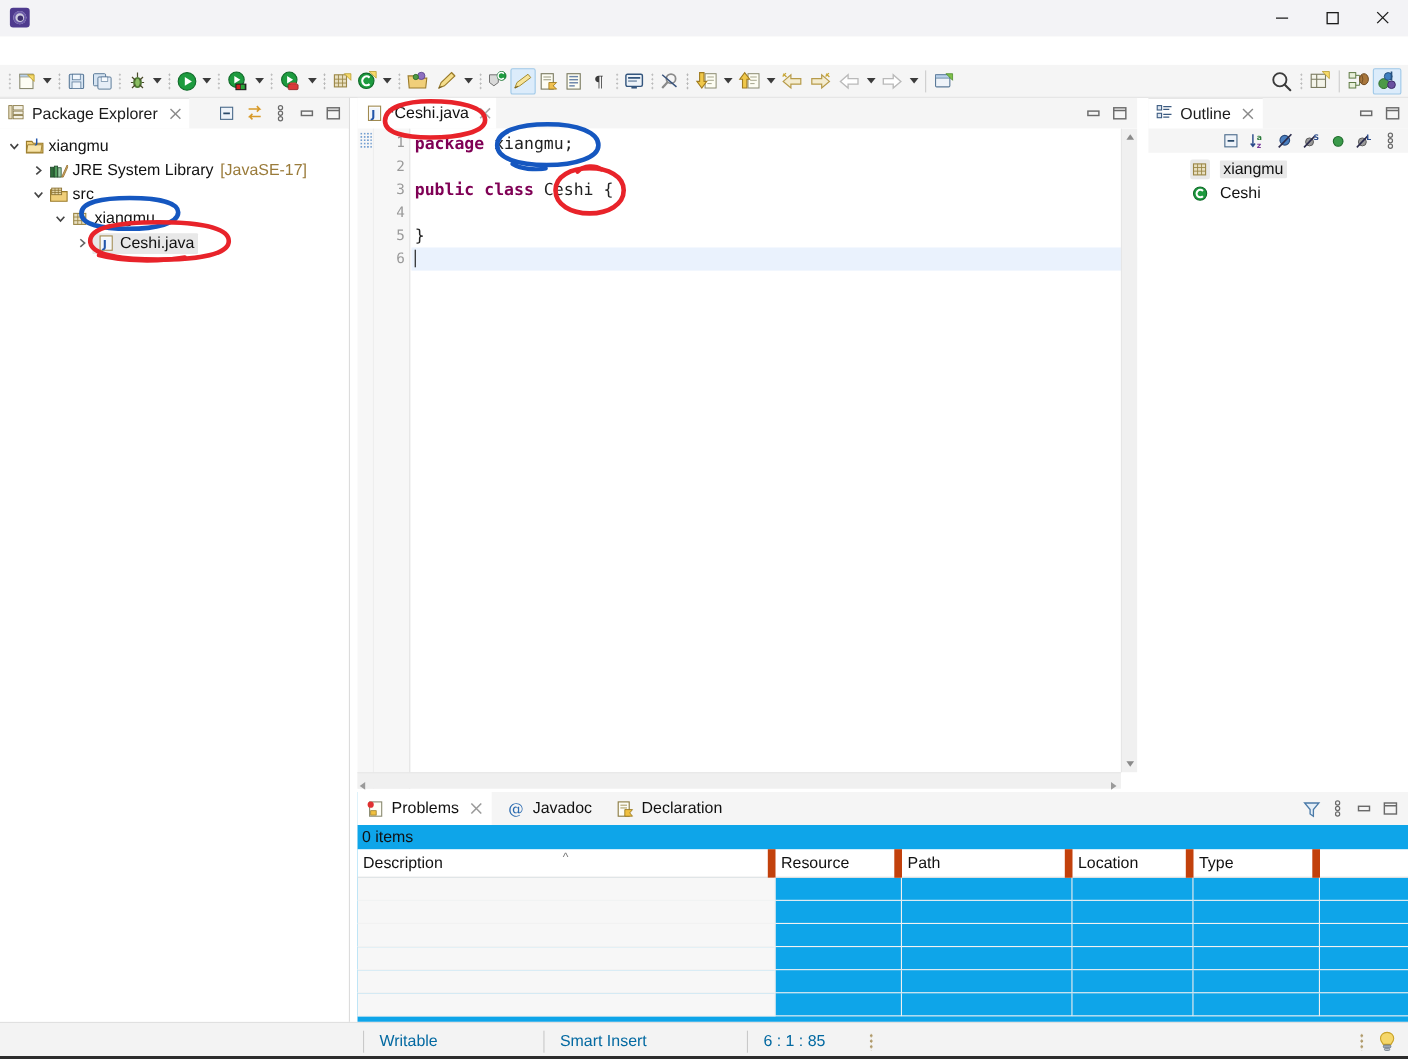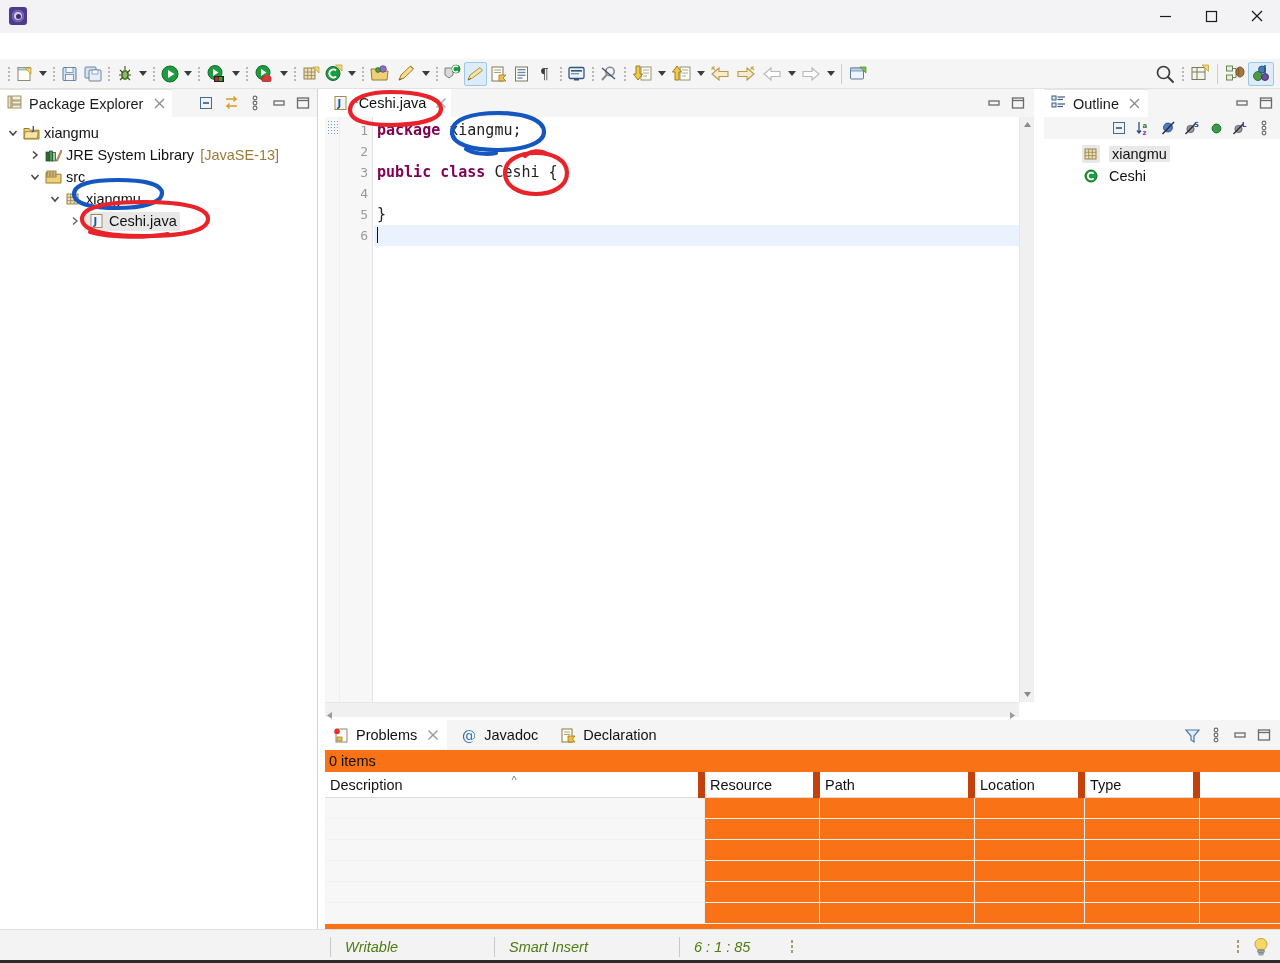--- a/index.html
+++ b/index.html
@@ -154,21 +154,21 @@
     position:absolute; left:1034px; top:89px; width:10px; height:628px; background:#fff;
   }
 
   
   #outline{ left:1044px; top:89px; width:236px; height:628px; background:#fff; }
   .ol-tools{ position:absolute; left:0; top:28px; width:100%; height:22px; background:#f5f5f5; display:flex; align-items:center; justify-content:flex-end; padding-right:4px;}
   .ol-tree{ position:absolute; left:0; top:50px; right:0; bottom:0; background:#fff; padding-top:4px;}
   .ol-row{ display:flex; align-items:center; height:22px; font-size:14.5px; color:#111; padding-left:38px;}
 
   
-  #problems{ left:325px; top:720px; width:955px; height:209px; background:#f97316; }
+  #problems{ left:325px; top:720px; width:955px; height:209px; background:#0ea5e9; }
   .pr-tabbar{ position:absolute; left:0; top:0; width:100%; height:30px; background:#f5f5f5; display:flex; align-items:flex-end; }
   .pr-tab{ height:30px; display:flex; align-items:center; padding:0 8px; font-size:14.5px; color:#111; }
   .pr-tab.active{ background:#fff; }
   .pr-tools{ position:absolute; right:4px; top:3px; display:flex; align-items:center; }
   .pr-count{ position:absolute; left:2px; top:30px; height:22px; display:flex; align-items:center; font-size:14.5px; color:#111; padding-left:2px;}
   .pr-head{
     position:absolute; left:0; top:52px; width:100%; height:26px; background:#fff;
     border-bottom:1px solid #dcdcdc; display:flex;
   }
   .pr-th{
@@ -181,21 +181,21 @@
   .pr-cell{ border-right:1px solid #efefef; border-bottom:1px solid #f2f2f2; height:21px;}
   .pr-cell.alt{ background:#f7f7f7; }
 
   
   .statusbar{
     position:absolute; left:0; bottom:0; width:1280px; height:34px;
     background:#f3f3f3; border-top:1px solid #e0e0e0;
     display:flex; align-items:center;
   }
   .statusbar::after{ content:""; position:absolute; left:0; bottom:0; width:100%; height:3px; background:#2c2c2c;}
-  .sb-seg{ font-size:14.5px; color:#4d7c0f; height:34px; display:flex; align-items:center; padding-left:14px;font-style:italic; }
+  .sb-seg{ font-size:14.5px; color:#0369a1; height:34px; display:flex; align-items:center; padding-left:14px; }
   .sb-div{ width:1px; height:20px; background:#c9c9c9; }
   .sb-dots{
     width:4px;height:16px; margin:0 10px;
     background-image: radial-gradient(circle, #b09a6a 45%, transparent 46%);
     background-size:4px 5px; background-repeat:repeat-y;
   }
 
   
   .anno{ position:absolute; pointer-events:none; z-index:50; }
 </style>
@@ -549,21 +549,21 @@
         </span>
         <span class="tico">
           <svg width="17" height="16" viewBox="0 0 17 16">
             <rect x="1" y="5" width="3.2" height="9" fill="#2f6b3a" stroke="#1d4526" stroke-width=".7"></rect>
             <rect x="4.4" y="4" width="3" height="10" fill="#4f9a5a" stroke="#1d4526" stroke-width=".7"></rect>
             <rect x="7.6" y="5.5" width="3" height="8.5" fill="#9ac9a4" stroke="#1d4526" stroke-width=".7"></rect>
             <path d="M11 14 L16 3 L17 4 L12.5 14 Z" fill="#d9a860" stroke="#8a6a2a" stroke-width=".7"></path>
           </svg>
         </span>
         <span class="tlabel2">JRE System Library</span>
-        <span class="dim" style="margin-left:6px">[JavaSE-13]</span>
+        <span class="dim" style="margin-left:6px">[JavaSE-17]</span>
       </div>
 
       <div class="trow" style="padding-left:26px">
         <span class="tw">
           <svg width="10" height="10" viewBox="0 0 10 10">
               <path d="M1.5 3 L5 7 L8.5 3" fill="none" stroke="#444" stroke-width="1.5"></path>
             </svg>
         </span>
         <span class="tico">
           <svg width="17" height="16" viewBox="0 0 17 16">

